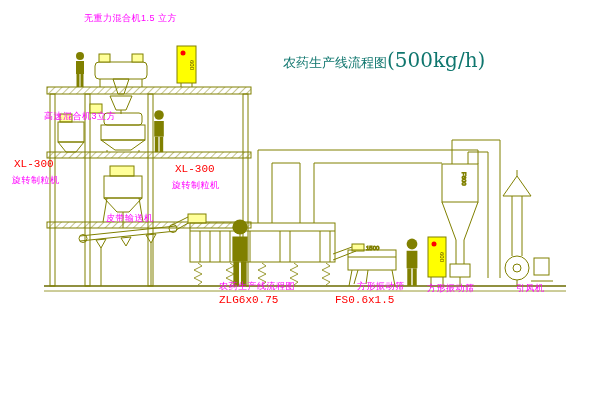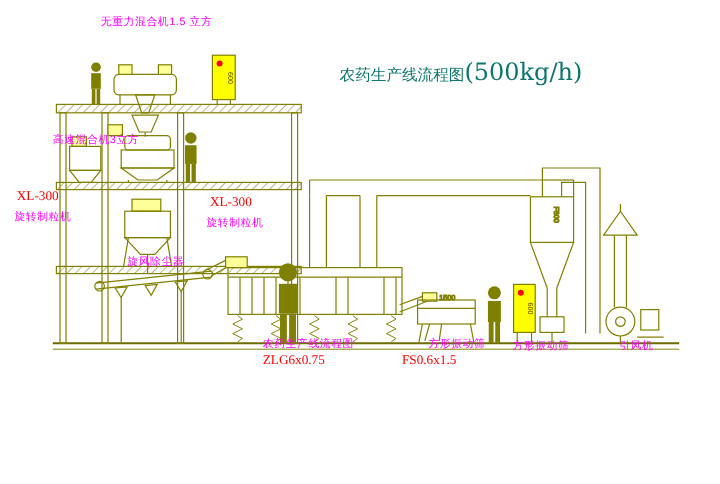--- a/index.html
+++ b/index.html
@@ -8,21 +8,21 @@
     font-family:"Liberation Sans","DejaVu Sans",sans-serif;
   }
   .canvas svg{position:absolute;left:0;top:0;}
   .lbl{
     position:absolute;color:#ff00ff;font-size:9px;line-height:1.1;white-space:nowrap;
     letter-spacing:0.5px;
     text-align:right;
   }
   .model{
     position:absolute;color:#ff0000;font-size:11px;line-height:1;white-space:nowrap;
-    font-family:Liberation Serif, serif;
+    font-family:Liberation Mono, monospace;
   }
   .title{
     position:absolute;left:283px;top:48px;color:#0f766e;white-space:nowrap;
   }
   .title .t1{font-size:13px;vertical-align:baseline;}
   .title .t2{font-size:20px;vertical-align:baseline;font-family:"DejaVu Serif","Liberation Serif",serif;}
 </style>
 </head>
 <body>
 
@@ -222,21 +222,21 @@
 
 <div class="lbl" style="left:84px;top:14px">无重力混合机1.5 立方</div>
 <div class="lbl" style="left:44px;top:112px">高速混合机3立方</div>
 
 <div class="model" style="left:14px;top:159px">XL-300</div>
 <div class="lbl" style="left:12px;top:176px">旋转制粒机</div>
 
 <div class="model" style="left:175px;top:164px">XL-300</div>
 <div class="lbl" style="left:172px;top:181px">旋转制粒机</div>
 
-<div class="lbl" style="left:106px;top:214px">旋风除尘器</div>
+<div class="lbl" style="left:106px;top:214px">皮带输送机</div>
 
 <div class="lbl" style="left:219px;top:282px">农药生产线流程图</div>
 <div class="model" style="left:219px;top:295px">ZLG6x0.75</div>
 
 <div class="lbl" style="left:357px;top:282px">方形振动筛</div>
 <div class="model" style="left:335px;top:295px">FS0.6x1.5</div>
 
 <div class="lbl" style="left:427px;top:284px">方形振动筛</div>
 <div class="lbl" style="left:516px;top:284px">引风机</div>
 

